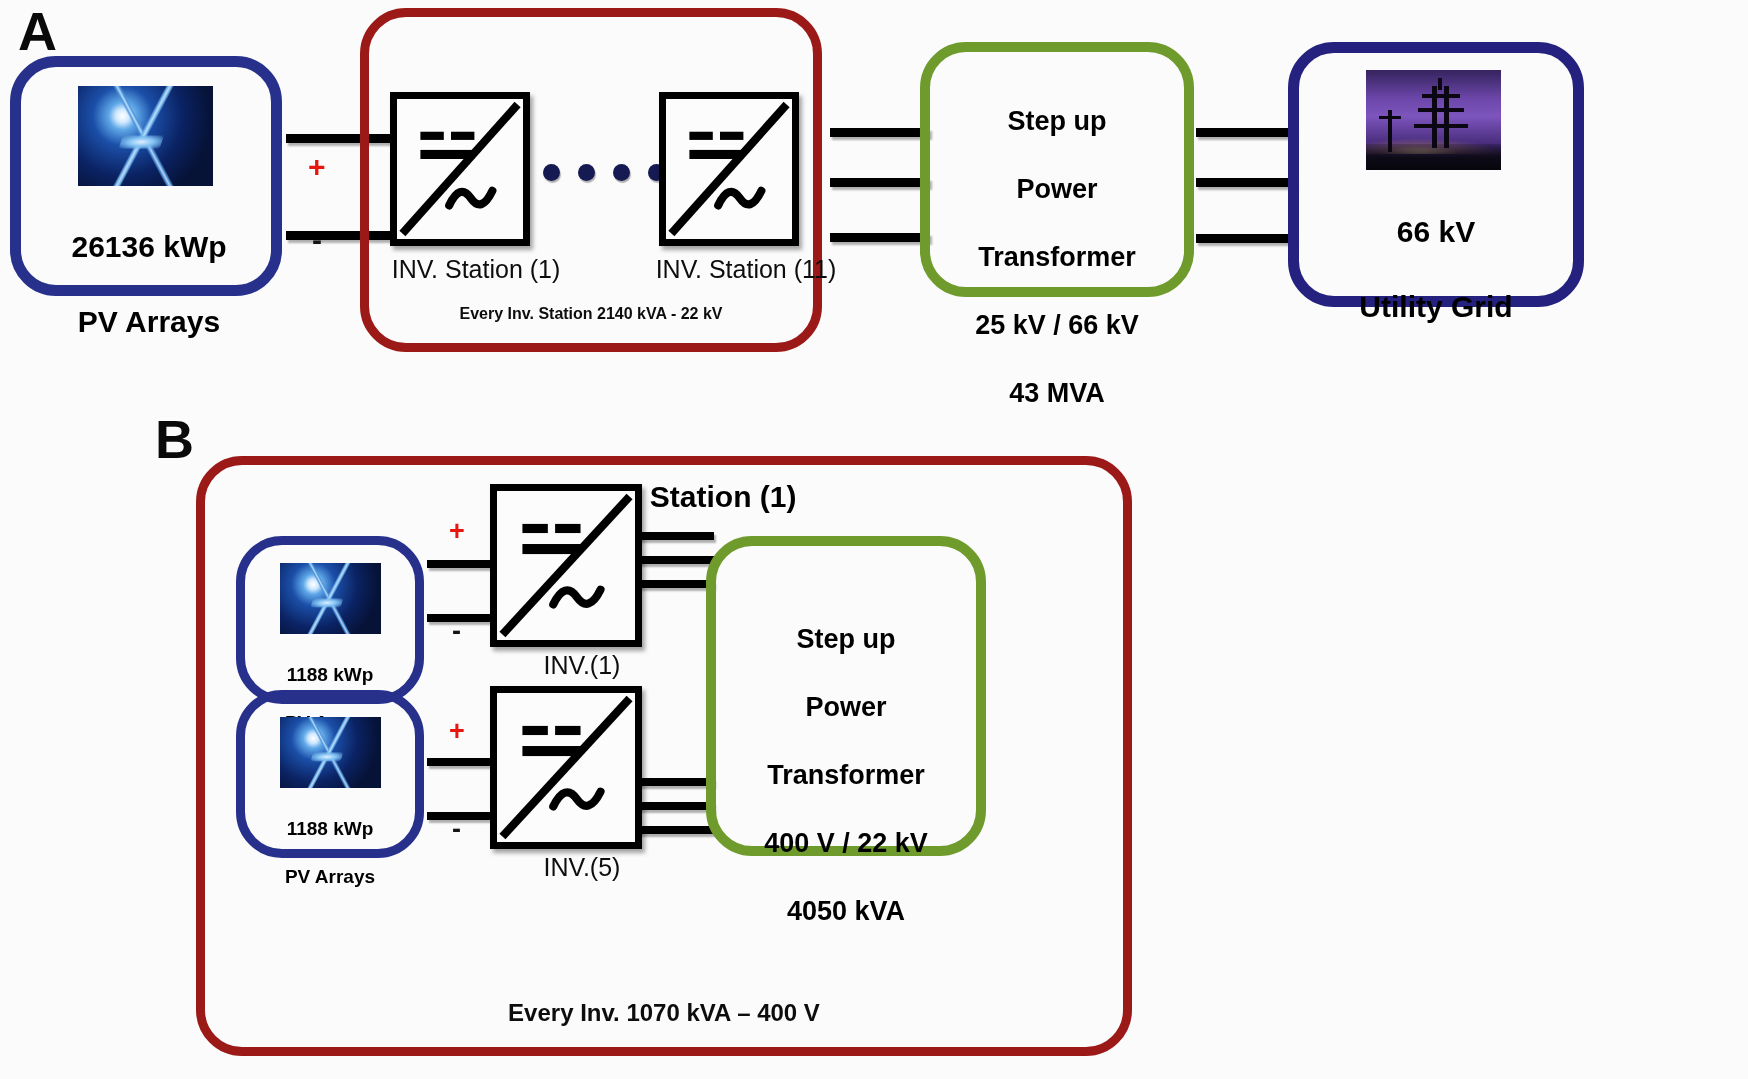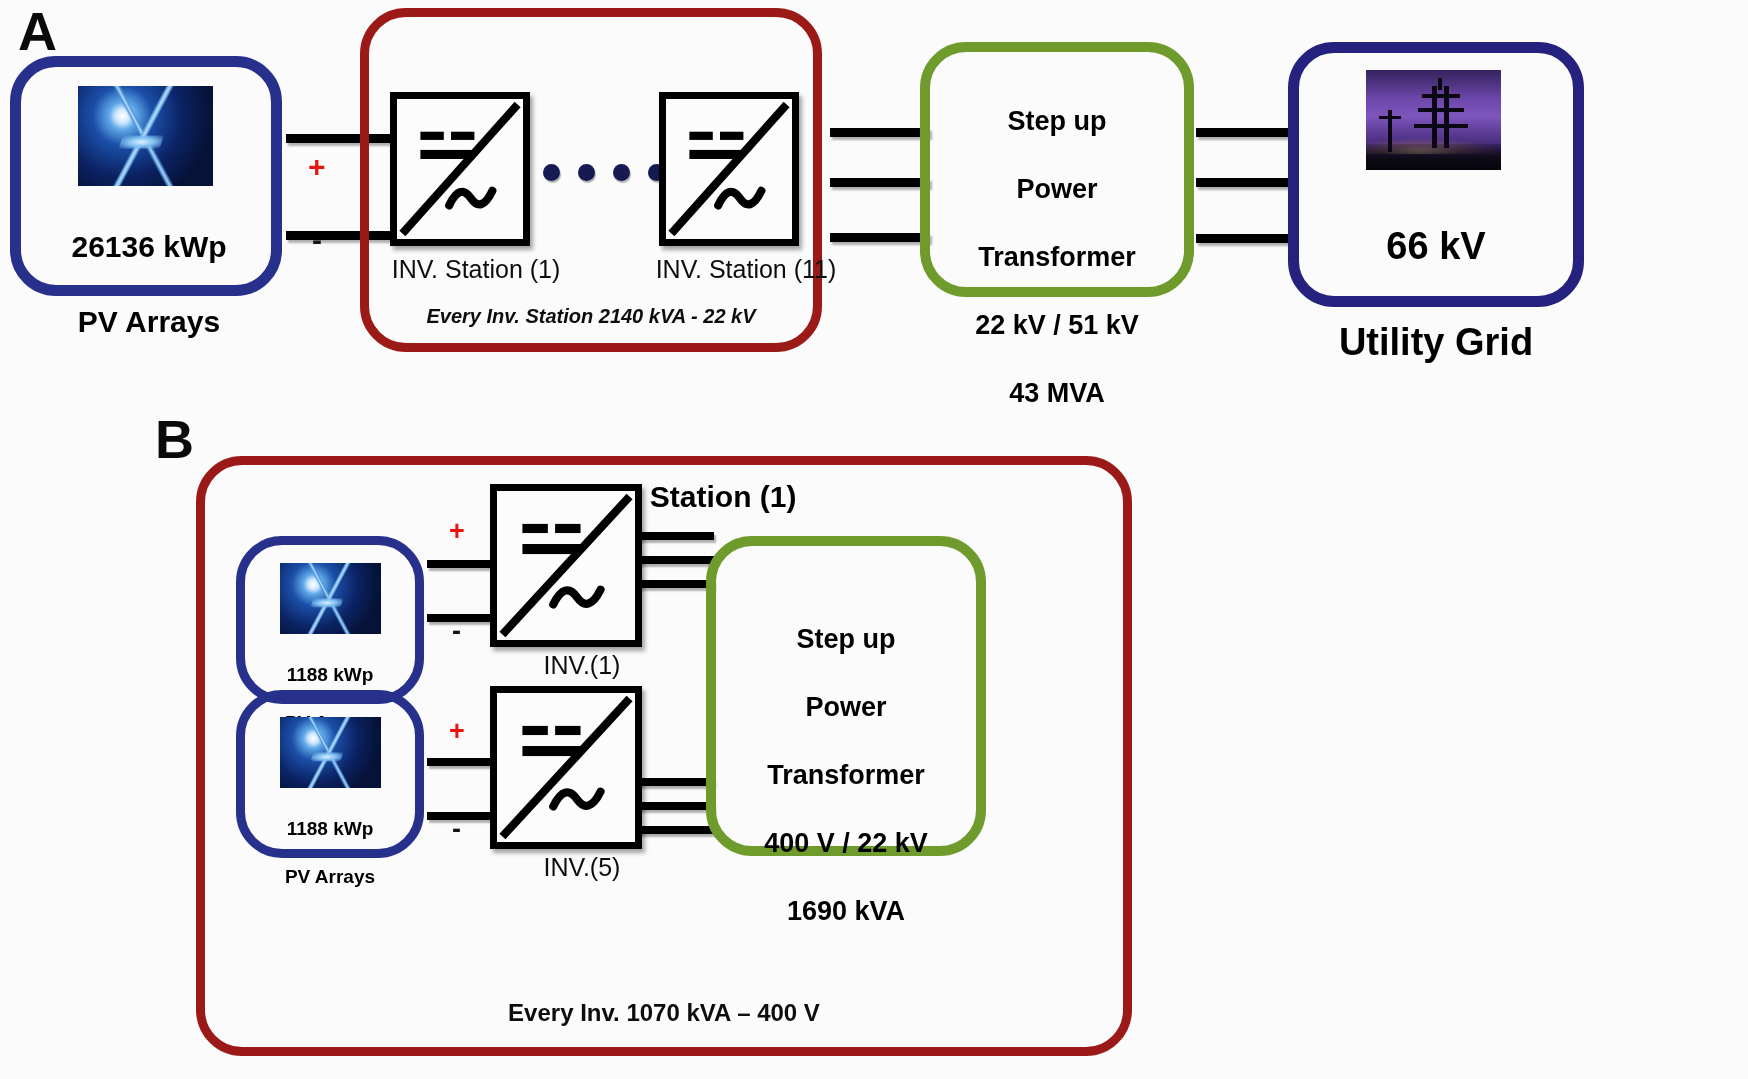--- a/index.html
+++ b/index.html
@@ -187,53 +187,53 @@
     <svg viewBox="0 0 140 154" preserveAspectRatio="none" aria-hidden="true">
       <line x1="6" y1="148" x2="134" y2="6" stroke="#000" stroke-width="9"></line>
       <rect x="26" y="36" width="26" height="9" fill="#000"></rect>
       <rect x="60" y="36" width="26" height="9" fill="#000"></rect>
       <rect x="26" y="56" width="60" height="10" fill="#000"></rect>
       <path d="M 58 117 Q 70 92 82 109 Q 94 126 106 101" fill="none" stroke="#000" stroke-width="9" stroke-linecap="round"></path>
     </svg>
   </div>
   <div class="caption light" style="left:624px;top:256px;width:212px;font-size:25px;">INV. Station (11)</div>
 
-  <div class="caption heavy" style="left:360px;top:305px;width:462px;font-size:20px;font-style:italic;">Every Inv. Station 2140 kVA - 22 kV</div>
+  <div class="caption heavy" style="left:360px;top:305px;width:462px;font-size:16px;">Every Inv. Station 2140 kVA - 22 kV</div>
 
   <div class="wire" style="left:830px;top:128px;width:100px;height:9px;"></div>
   <div class="wire" style="left:830px;top:178px;width:100px;height:9px;"></div>
   <div class="wire" style="left:830px;top:233px;width:100px;height:9px;"></div>
 
   <div class="rbox green" style="left:920px;top:42px;width:274px;height:255px;border-width:10px;"></div>
   <div class="boxtext" style="left:920px;top:70px;width:274px;font-size:27px;">
     <div>Step up</div>
     <div>Power</div>
     <div>Transformer</div>
-    <div>22 kV / 51 kV</div>
+    <div>25 kV / 66 kV</div>
     <div>43 MVA</div>
   </div>
 
   <div class="wire" style="left:1196px;top:128px;width:100px;height:9px;"></div>
   <div class="wire" style="left:1196px;top:178px;width:100px;height:9px;"></div>
   <div class="wire" style="left:1196px;top:234px;width:100px;height:9px;"></div>
 
   <div class="rbox navy" style="left:1288px;top:42px;width:296px;height:265px;border-width:11px;"></div>
   <div class="thumb grid-thumb" style="left:1366px;top:70px;width:135px;height:100px;">
     <div class="glow"></div>
     <div class="ground"></div>
     <div class="pylon" style="left:66px;top:16px;width:5px;height:62px;"></div>
     <div class="pylon" style="left:78px;top:16px;width:5px;height:62px;"></div>
     <div class="pylon" style="left:56px;top:24px;width:38px;height:4px;"></div>
     <div class="pylon" style="left:52px;top:38px;width:46px;height:4px;"></div>
     <div class="pylon" style="left:48px;top:54px;width:54px;height:4px;"></div>
     <div class="pylon" style="left:72px;top:8px;width:4px;height:12px;"></div>
     <div class="pylon" style="left:22px;top:40px;width:4px;height:42px;"></div>
     <div class="pylon" style="left:13px;top:46px;width:22px;height:3px;"></div>
   </div>
-  <div class="boxtext" style="left:1288px;top:175px;width:296px;font-size:38px;">
+  <div class="boxtext" style="left:1288px;top:175px;width:296px;font-size:30px;">
     <div>66 kV</div>
     <div>Utility Grid</div>
   </div>
 
   <div class="abs panel-letter" style="left:155px;top:412px;">B</div>
 
   <div class="rbox red" style="left:196px;top:456px;width:936px;height:600px;border-width:9px;"></div>
 
   <div class="boxtext" style="left:196px;top:478px;width:936px;font-size:30px;">Inverter Station (1)</div>
 
@@ -290,18 +290,18 @@
   <div class="wire" style="left:638px;top:778px;width:76px;height:8px;"></div>
   <div class="wire" style="left:638px;top:802px;width:76px;height:8px;"></div>
   <div class="wire" style="left:638px;top:826px;width:76px;height:8px;"></div>
 
   <div class="rbox green" style="left:706px;top:536px;width:280px;height:320px;border-width:10px;"></div>
   <div class="boxtext" style="left:706px;top:588px;width:280px;font-size:27px;">
     <div>Step up</div>
     <div>Power</div>
     <div>Transformer</div>
     <div>400 V / 22 kV</div>
-    <div>1690 kVA</div>
+    <div>4050 kVA</div>
   </div>
 
   <div class="caption heavy" style="left:196px;top:1000px;width:936px;font-size:24px;">Every Inv. 1070 kVA – 400 V</div>
 
 </div>
 
 </body></html>

